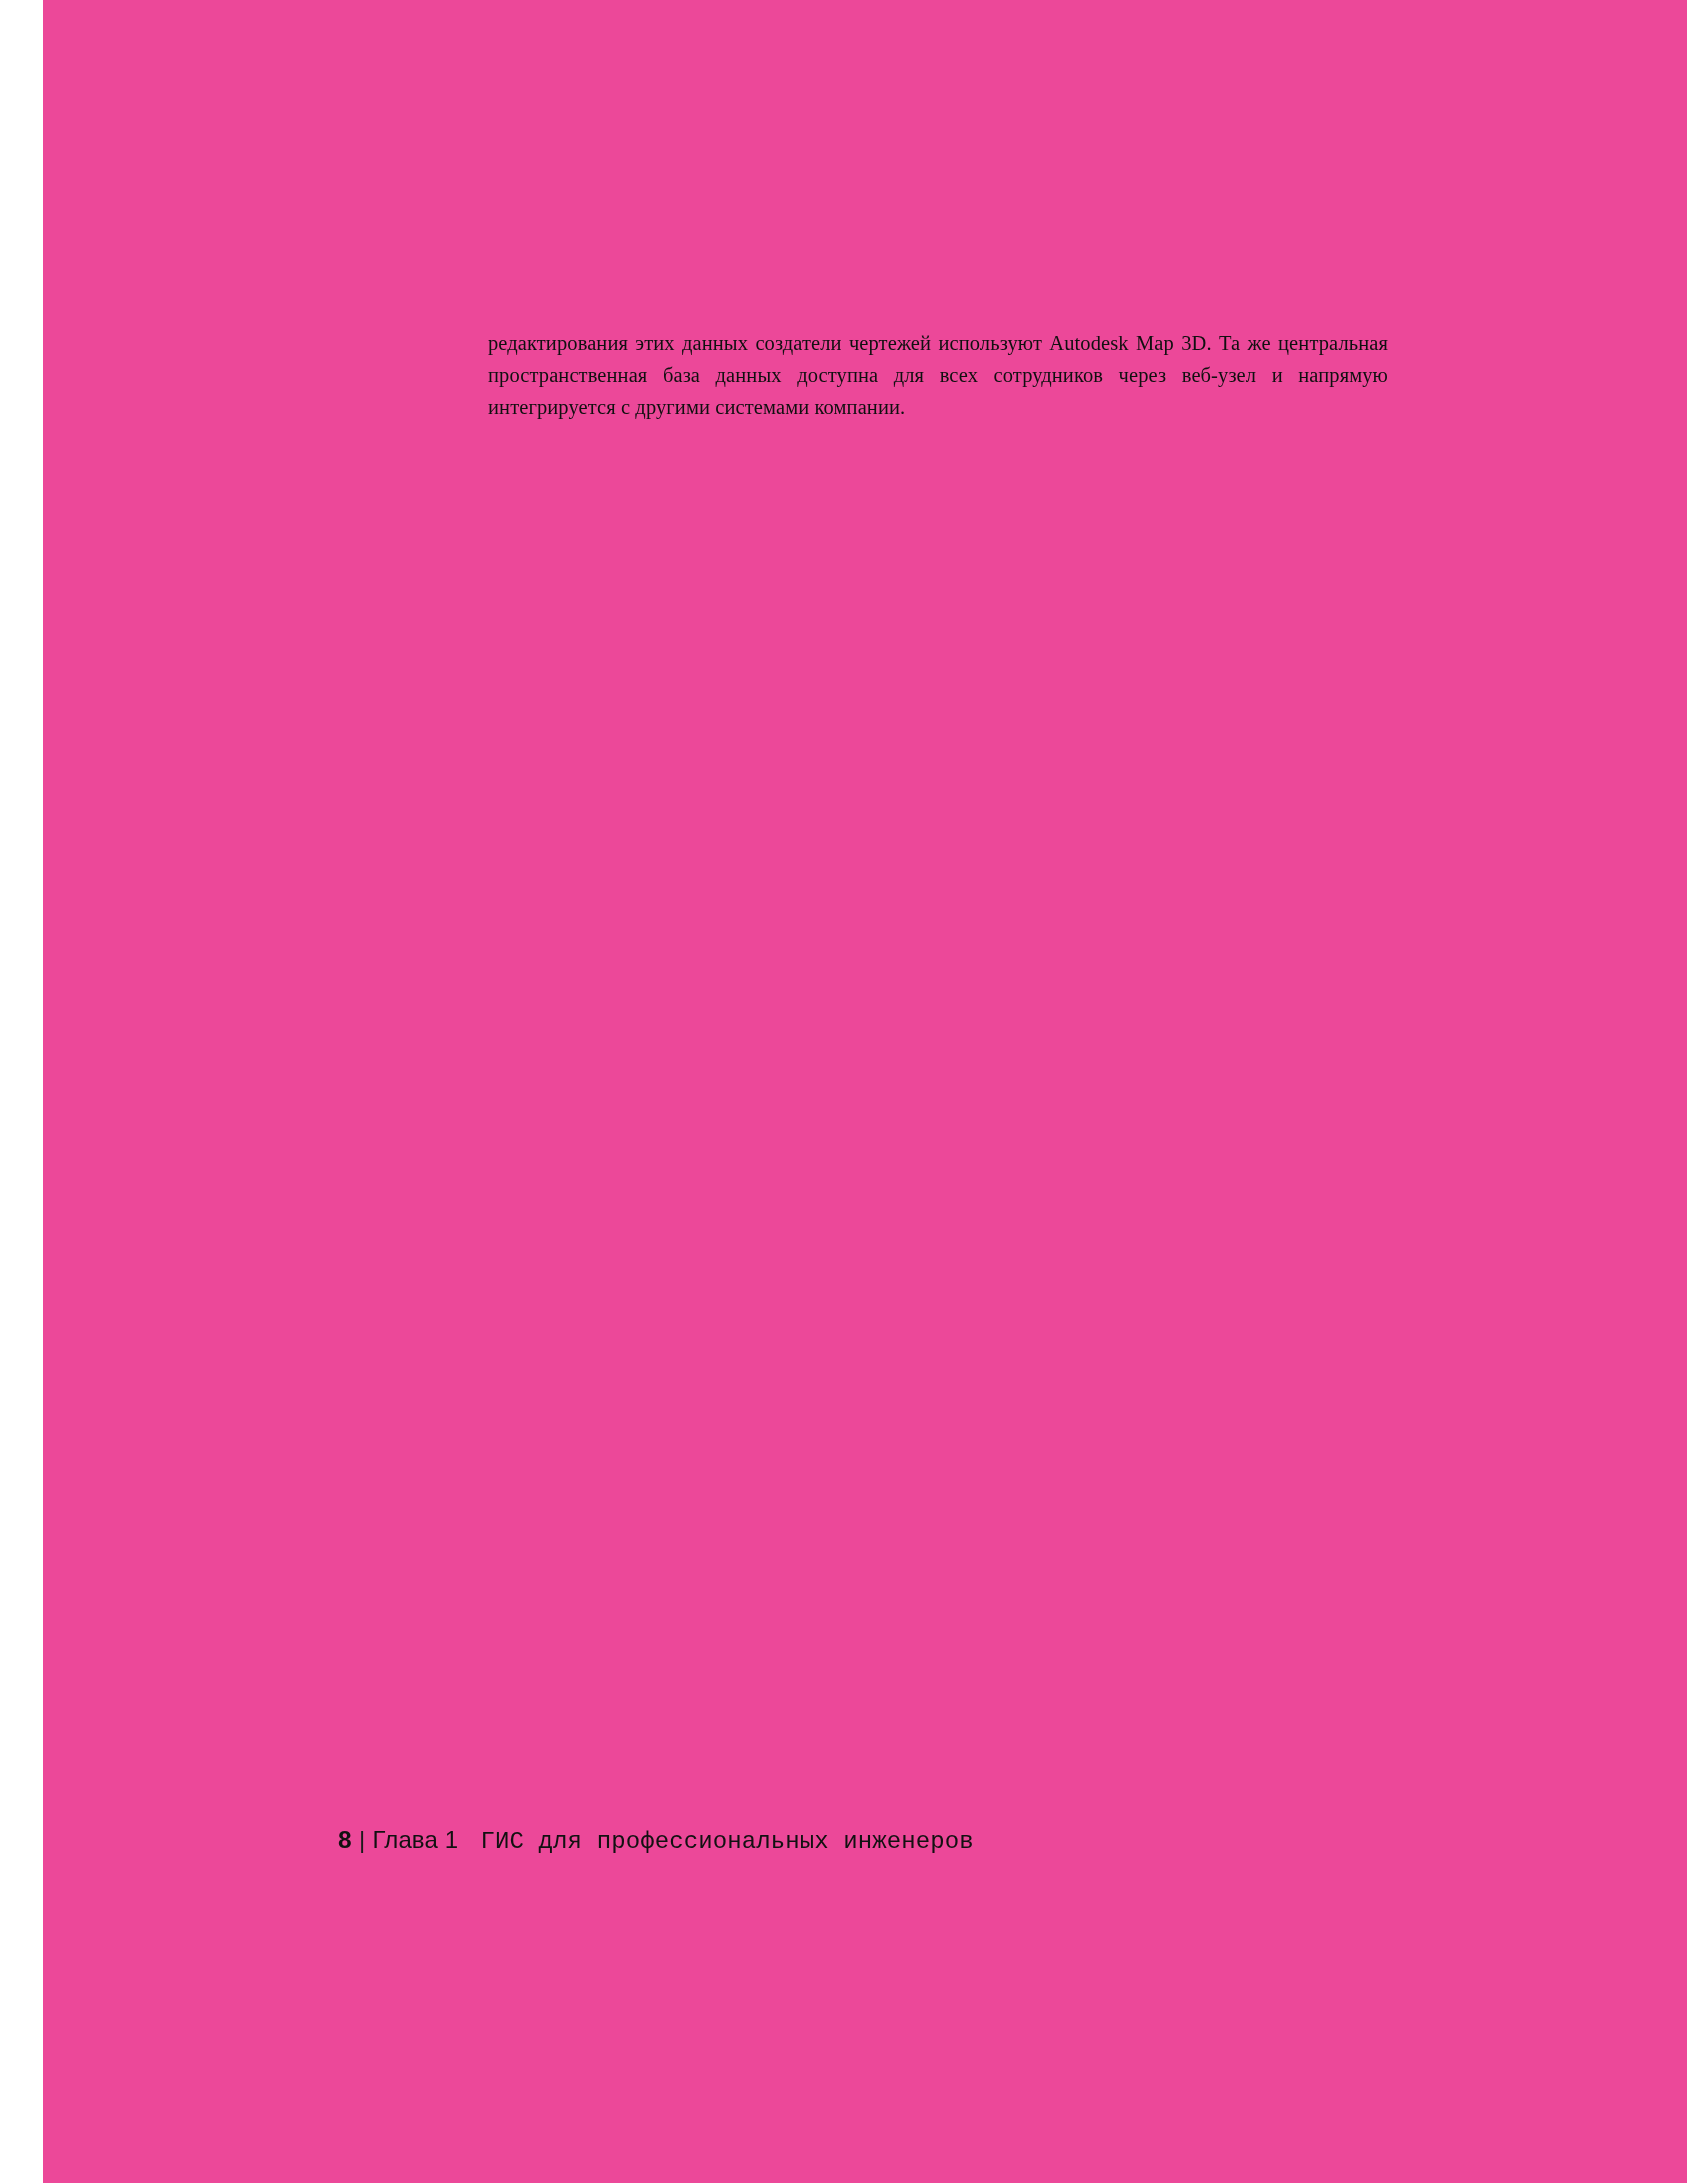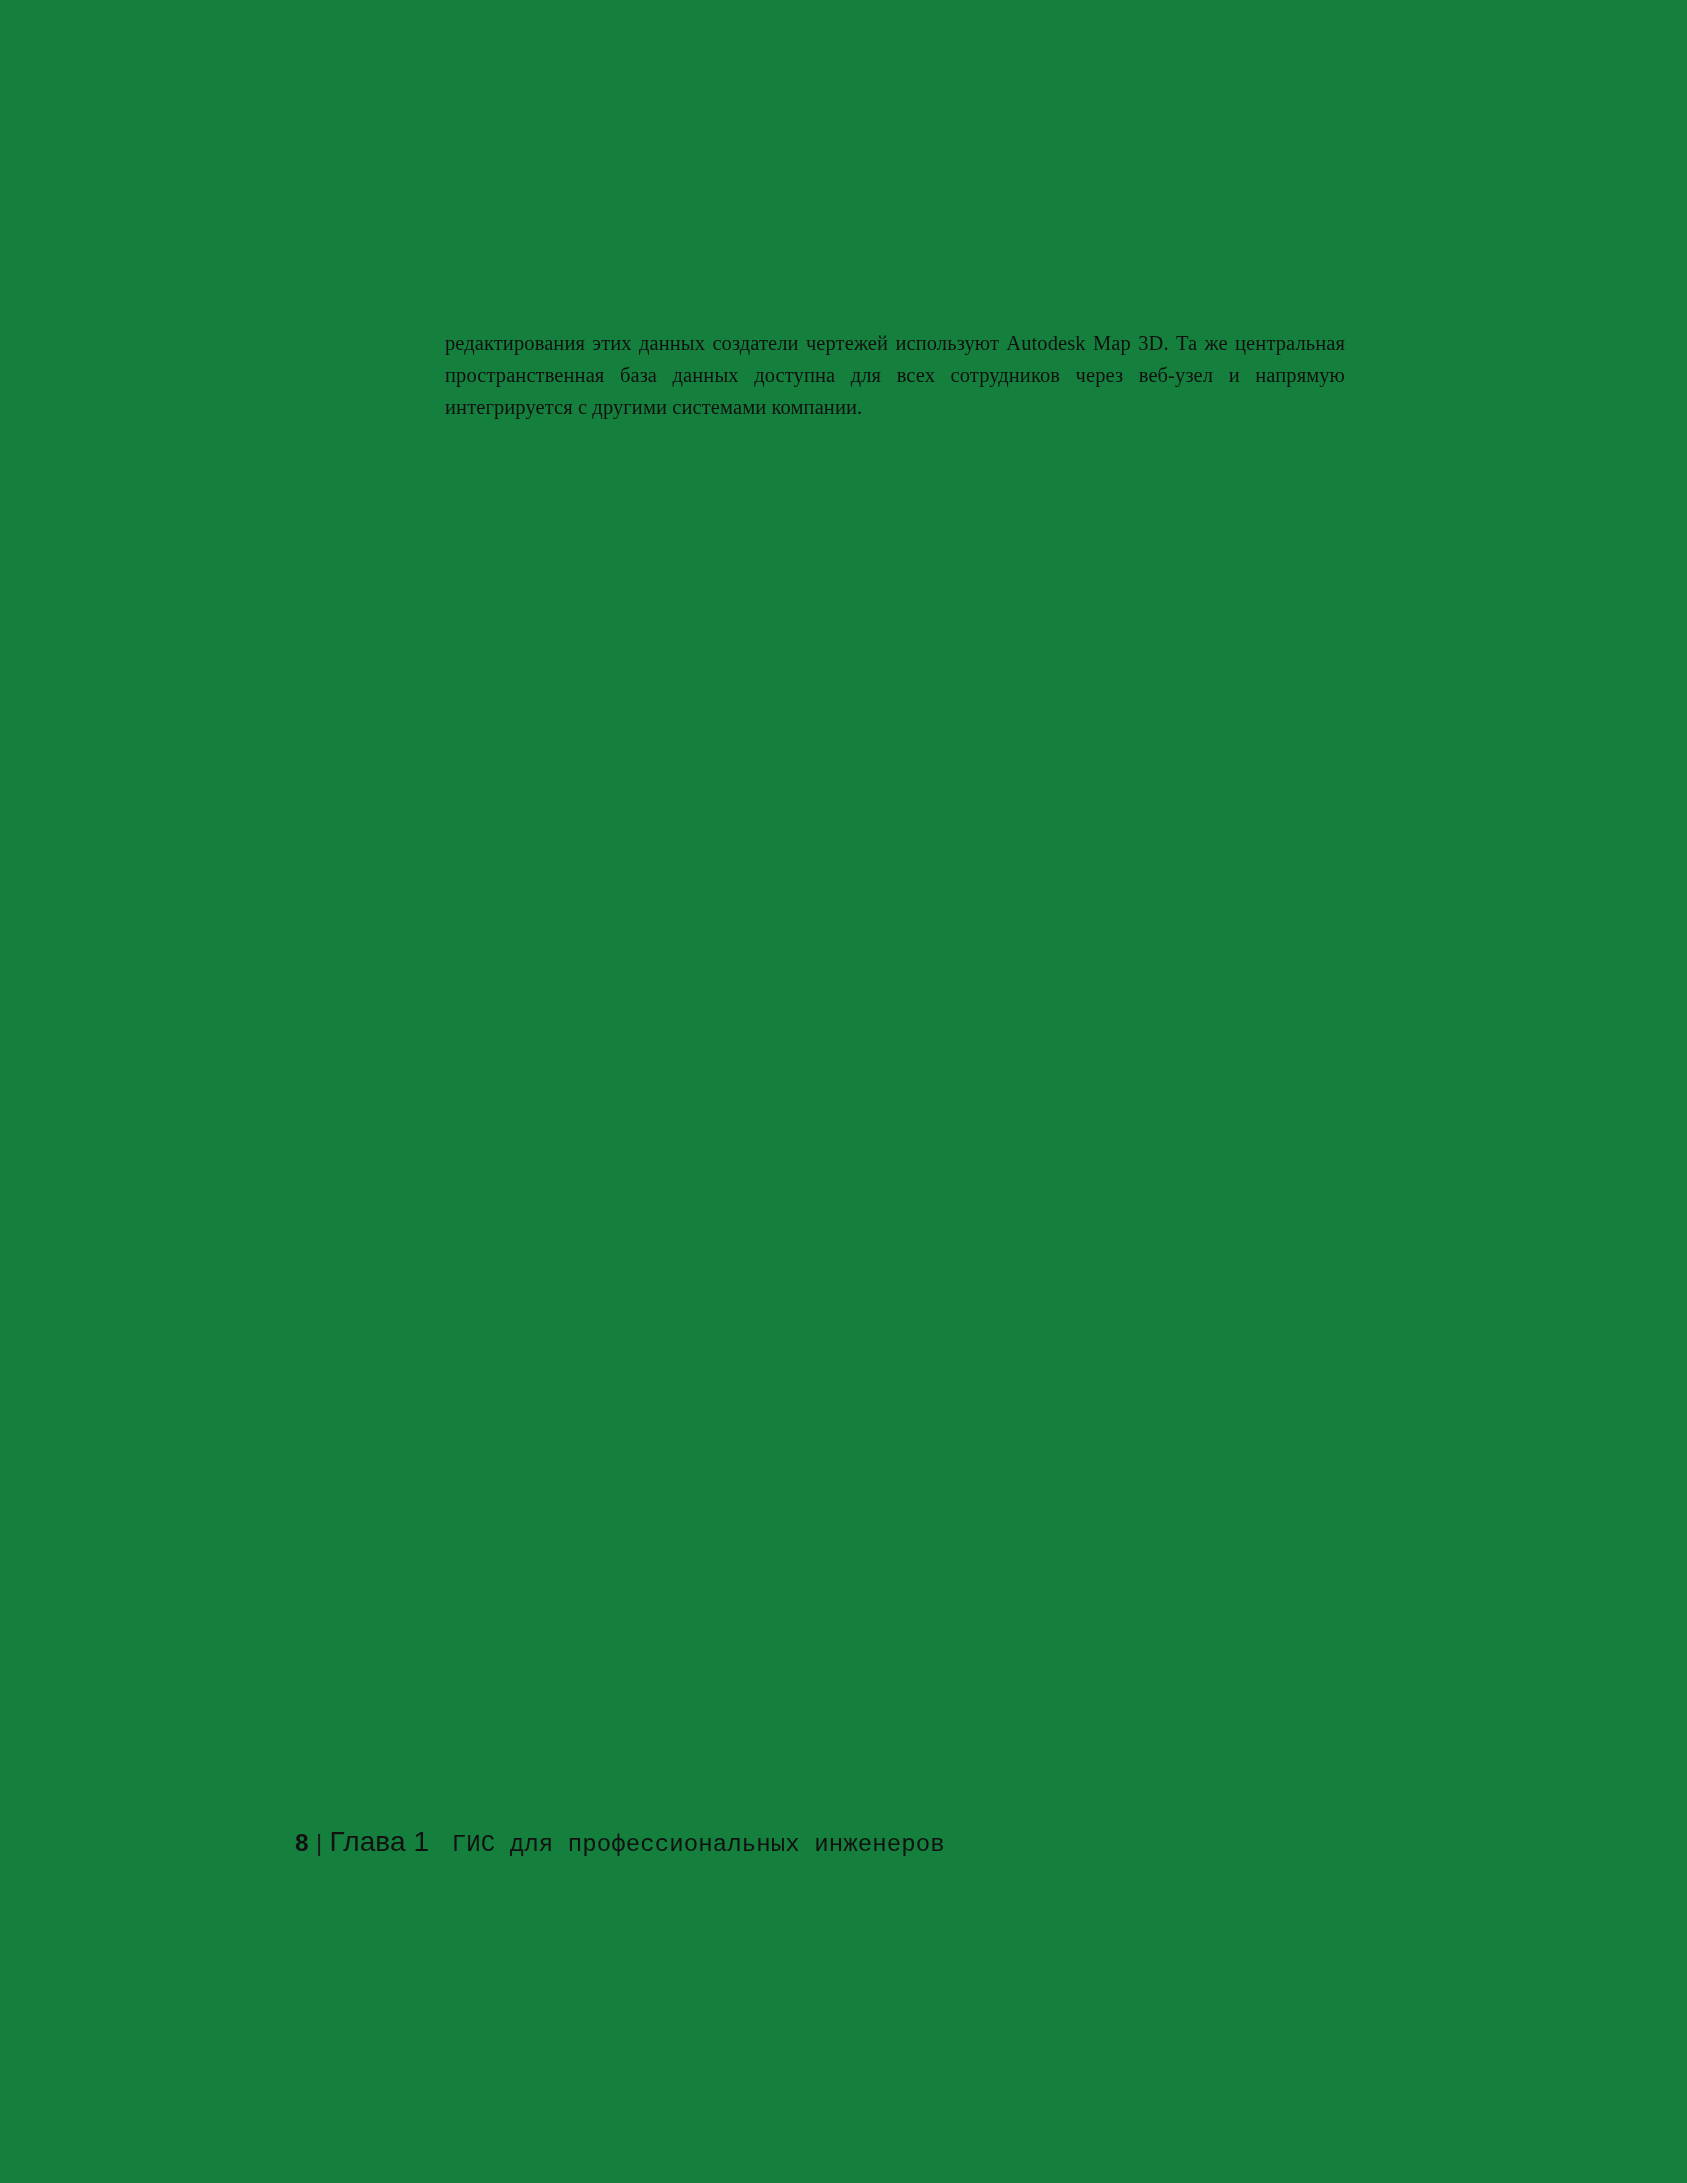--- a/index.html
+++ b/index.html
@@ -12,21 +12,22 @@
     height: 2183px;
     position: relative;
     font-family: "Liberation Serif", serif;
     color: #000000;
     overflow: hidden;
   }
 
   .page {
     position: absolute;
     inset: 0;
-    background: #15803d;
+    background: #ec4899;
+    margin-left: 43px;
   }
 
   
   .body-block {
     position: absolute;
     left: 445px;
     top: 327px;
     width: 900px;
   }
 
@@ -55,21 +56,21 @@
     font-weight: bold;
     letter-spacing: 0.1px;
   }
   .footer-separator {
     font-size: 24px;
     font-weight: normal;
     margin: 0 7.3px 0 7.3px;
     color: #1a1a1a;
   }
   .footer-chapter {
-    font-size: 28px;
+    font-size: 24px;
     letter-spacing: 0.1px;
   }
   .footer-gap {
     display: inline-block;
     width: 22.5px;
   }
   .footer-title {
     font-size: 24px;
     letter-spacing: 0.1px;
     font-family: Liberation Mono, monospace;

